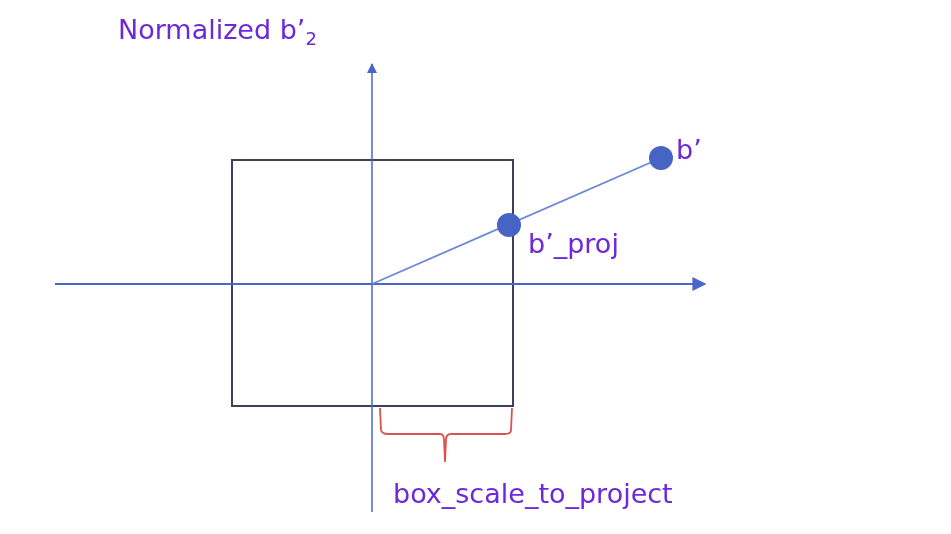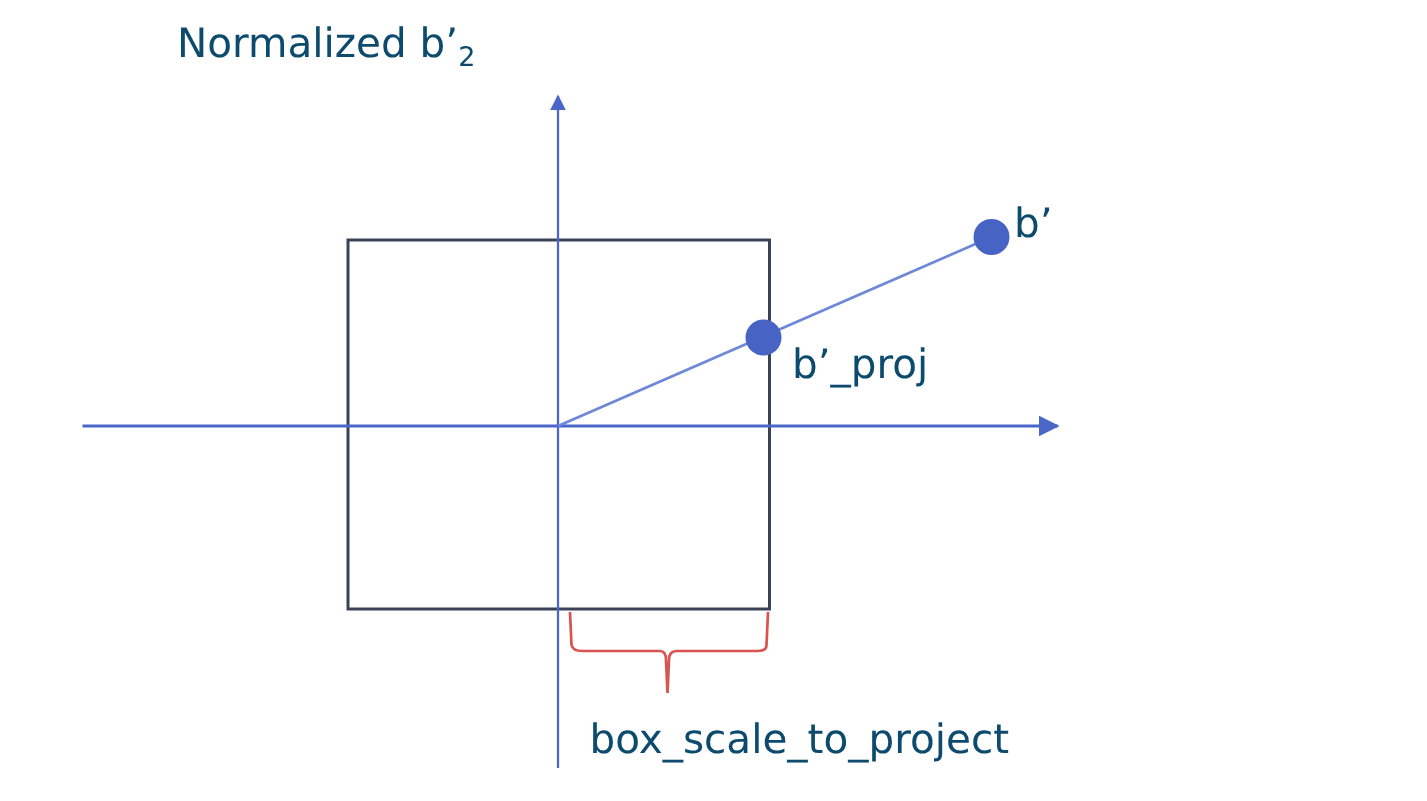--- a/index.html
+++ b/index.html
@@ -1,18 +1,18 @@
 <!DOCTYPE html>
 <html><head>
 <meta charset="utf-8">
 <style>
   html, body { margin:0; padding:0; background:#ffffff; }
   #canvas { position:relative; width:951px; height:534px; background:#fff; overflow:hidden; }
   svg { position:absolute; left:0; top:0; }
-  .lbl { position:absolute; font-family:"DejaVu Sans", sans-serif; color:#0c4a6e; white-space:nowrap; font-size:27px; }
+  .lbl { position:absolute; font-family:"DejaVu Sans", sans-serif; color:#6d28d9; white-space:nowrap; font-size:27px; }
   .lbl sub { font-size:18px; vertical-align:-6px; }
 </style>
 </head>
 <body>
 
 <div id="canvas">
   <svg width="951" height="534" viewBox="0 0 951 534">
     <defs>
       <marker id="arrow" viewBox="0 0 10 10" refX="9" refY="5" markerWidth="7" markerHeight="7" orient="auto">
         <path d="M0,0 L10,5 L0,10 z" fill="#4a66c8"></path>

